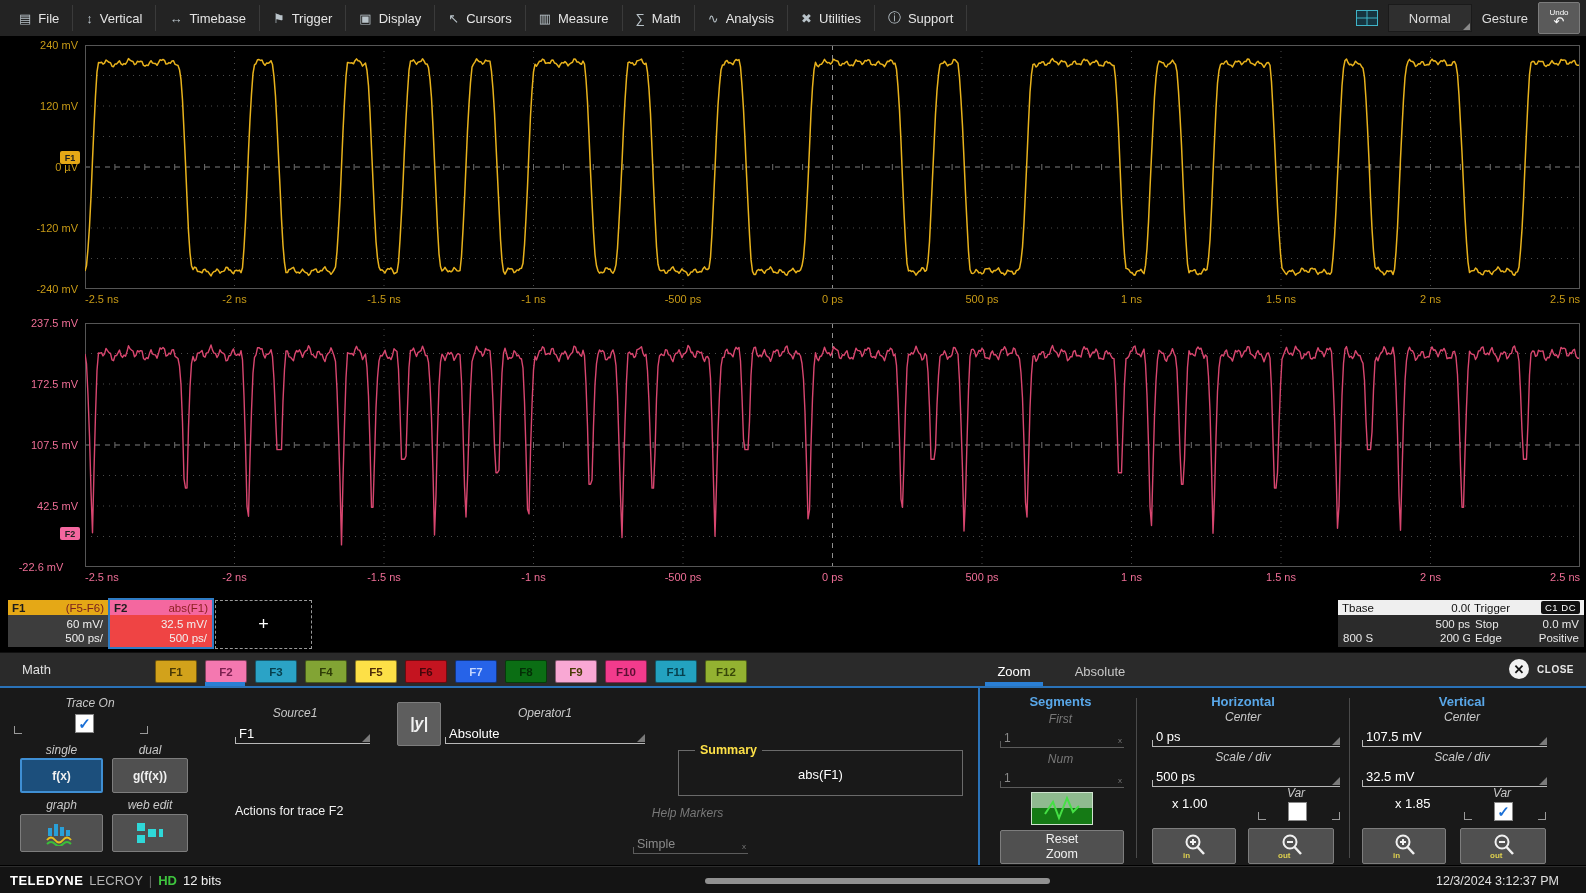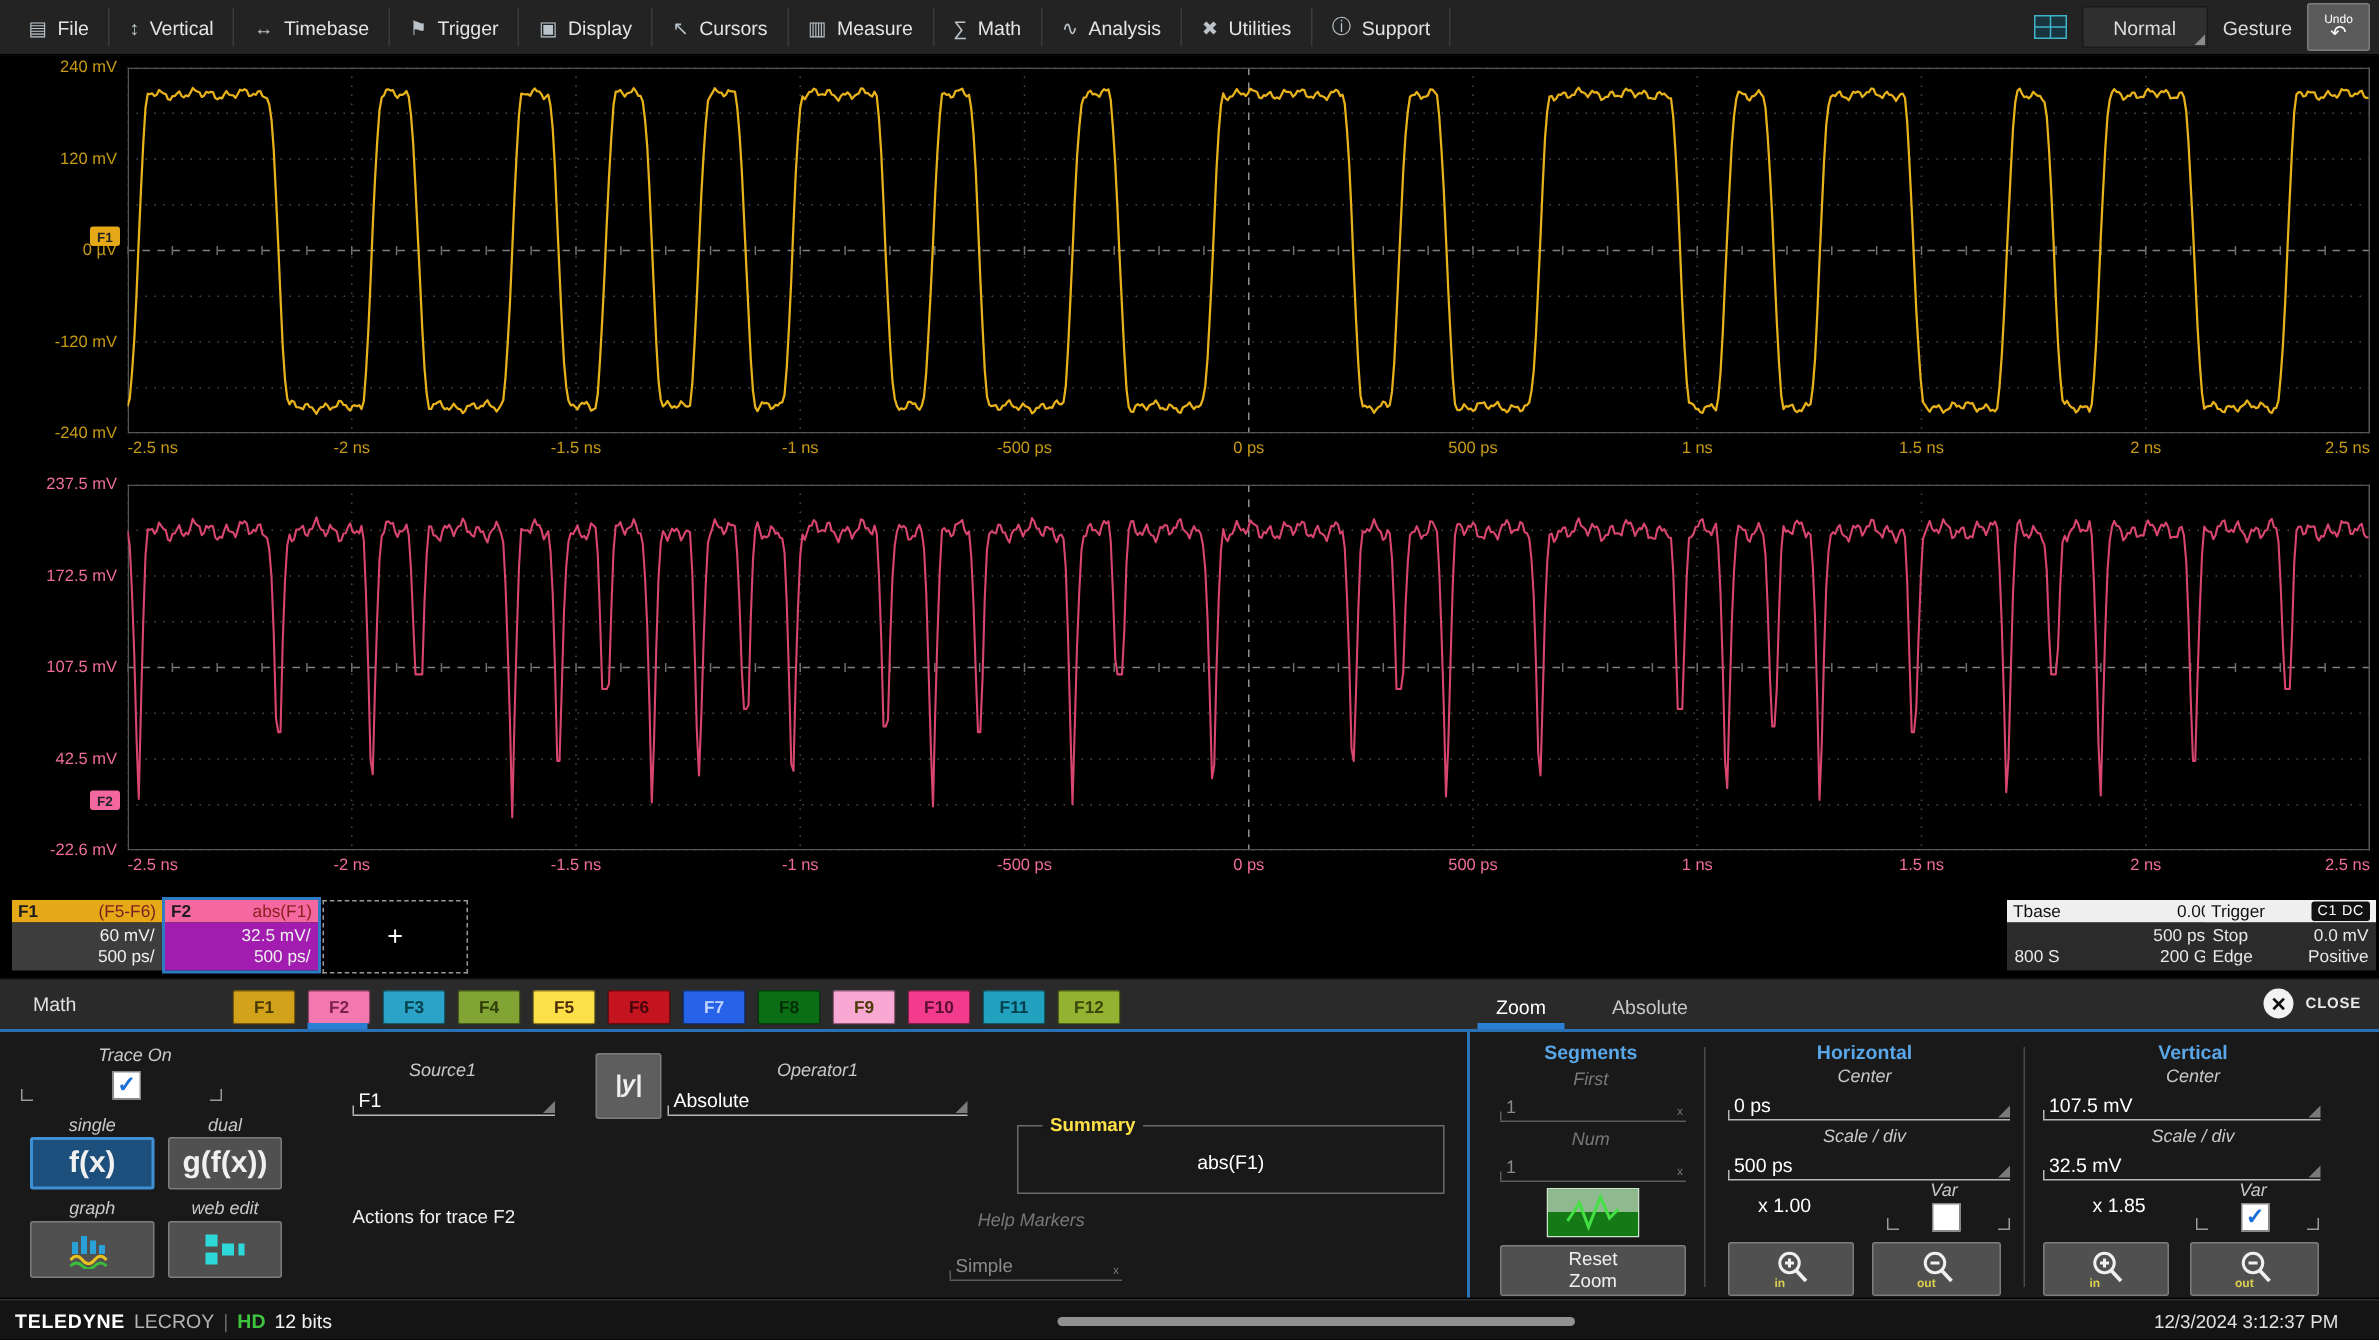--- a/index.html
+++ b/index.html
@@ -51,21 +51,21 @@
              display:flex;align-items:center;justify-content:center;}
   .close-lab{font-size:10px;font-weight:bold;color:#e8e8e8;letter-spacing:.5px;}
   
   .dialog{position:absolute;left:0;top:686px;width:1586px;height:179px;background:#191919;border-top:2px solid #2a72b8;box-sizing:border-box;}
   .ital{font-style:italic;color:#c9c9c9;font-size:12px;}
   .ital.dim{color:#787878;}
   .ctr{text-align:center;}
   .ptitle{font-weight:bold;color:#59a7e8;font-size:13px;text-align:center;}
   .gbtn{background:#505050;border:1px solid #7d7d7d;border-radius:2px;color:#f0f0f0;
         display:flex;flex-direction:column;align-items:center;justify-content:center;box-sizing:border-box;}
-  .fxbtn{font-size:20px;font-weight:bold;}
+  .fxbtn{font-size:12px;font-weight:bold;}
   .fx-sel{background:#1c4f7c;border:2px solid #3f8fd4;}
   .field{position:absolute;border-bottom:1px solid #b8b8b8;color:#fff;font-size:13px;display:flex;align-items:flex-end;padding:0 2px 2px 4px;box-sizing:border-box;}
   .field::before{content:"";position:absolute;left:0;bottom:0;height:6px;border-left:1px solid #b8b8b8;}
   .field .tri{position:absolute;right:0;bottom:1px;border-left:8px solid transparent;border-bottom:8px solid #7a7a7a;}
   .field.dis{border-bottom-color:#5c5c5c;color:#8a8a8a;}
   .field.dis::before{border-left-color:#5c5c5c;}
   .field .xm{position:absolute;right:2px;bottom:2px;font-size:8px;color:#777;}
   .chk{position:absolute;width:17px;height:17px;background:#fff;border:1px solid #888;display:flex;align-items:center;justify-content:center;
        font-size:15px;font-weight:bold;color:#1a6fd6;line-height:1;}
   .corner{position:absolute;width:7px;height:7px;}
@@ -303,21 +303,21 @@
 <div id="axis-labels">
     <div class="ylab" style="left: 4px; top: 38px; color: rgb(199, 154, 22);">240 mV</div>
     <div class="ylab" style="left: 4px; top: 99px; color: rgb(199, 154, 22);">120 mV</div>
     <div class="ylab" style="left: 4px; top: 160px; color: rgb(199, 154, 22);">0 µV</div>
     <div class="ylab" style="left: 4px; top: 221px; color: rgb(199, 154, 22);">-120 mV</div>
     <div class="ylab" style="left: 4px; top: 282px; color: rgb(199, 154, 22);">-240 mV</div>
     <div class="ylab" style="left: 4px; top: 316px; color: rgb(238, 110, 150);">237.5 mV</div>
     <div class="ylab" style="left: 4px; top: 377px; color: rgb(238, 110, 150);">172.5 mV</div>
     <div class="ylab" style="left: 4px; top: 438px; color: rgb(238, 110, 150);">107.5 mV</div>
     <div class="ylab" style="left: 4px; top: 499px; color: rgb(238, 110, 150);">42.5 mV</div>
-    <div class="ylab" style="left: 4px; top: 560px; color: rgb(238, 110, 150);">-22.6 mV</div>
+    <div class="ylab" style="left: 4px; top: 560px; color: rgb(238, 110, 150); text-align: center;">-22.6 mV</div>
     <div class="xlab" style="top: 293px; color: rgb(199, 154, 22); left: 85px;">-2.5 ns</div>
     <div class="xlab" style="top: 293px; color: rgb(199, 154, 22); left: 194.5px; width: 80px; text-align: center;">-2 ns</div>
     <div class="xlab" style="top: 293px; color: rgb(199, 154, 22); left: 344px; width: 80px; text-align: center;">-1.5 ns</div>
     <div class="xlab" style="top: 293px; color: rgb(199, 154, 22); left: 493.5px; width: 80px; text-align: center;">-1 ns</div>
     <div class="xlab" style="top: 293px; color: rgb(199, 154, 22); left: 643px; width: 80px; text-align: center;">-500 ps</div>
     <div class="xlab" style="top: 293px; color: rgb(199, 154, 22); left: 792.5px; width: 80px; text-align: center;">0 ps</div>
     <div class="xlab" style="top: 293px; color: rgb(199, 154, 22); left: 942px; width: 80px; text-align: center;">500 ps</div>
     <div class="xlab" style="top: 293px; color: rgb(199, 154, 22); left: 1091.5px; width: 80px; text-align: center;">1 ns</div>
     <div class="xlab" style="top: 293px; color: rgb(199, 154, 22); left: 1241px; width: 80px; text-align: center;">1.5 ns</div>
     <div class="xlab" style="top: 293px; color: rgb(199, 154, 22); left: 1390.5px; width: 80px; text-align: center;">2 ns</div>
@@ -345,21 +345,21 @@
   <div class="bd" style="background:#3d3d3d;color:#f0f0f0;">
     <div class="r">60 mV/</div>
     <div class="r">500 ps/</div>
   </div>
 </div>
 <div class="desc" style="left:110px;width:102px;outline:2px solid #2f7cc4;">
   <div class="hd" style="background:#f4679f;color:#1d1d1d;">
     <span>F2</span>
     <span style="color:#8a1f1f;font-weight:normal;">abs(F1)</span>
   </div>
-  <div class="bd" style="background:#a21caf;color:#f0f0f0;align-items:flex-end;">
+  <div class="bd" style="background:#ef4444;color:#f0f0f0;align-items:flex-end;">
     <div class="r">32.5 mV/</div>
     <div class="r">500 ps/</div>
   </div>
 </div>
 <div class="add-box">
   <span>+</span>
 </div>
 
 <div class="desc" style="left:1338px;width:155px;">
   <div class="hd" style="background:#efefef;color:#111;font-weight:normal;">

